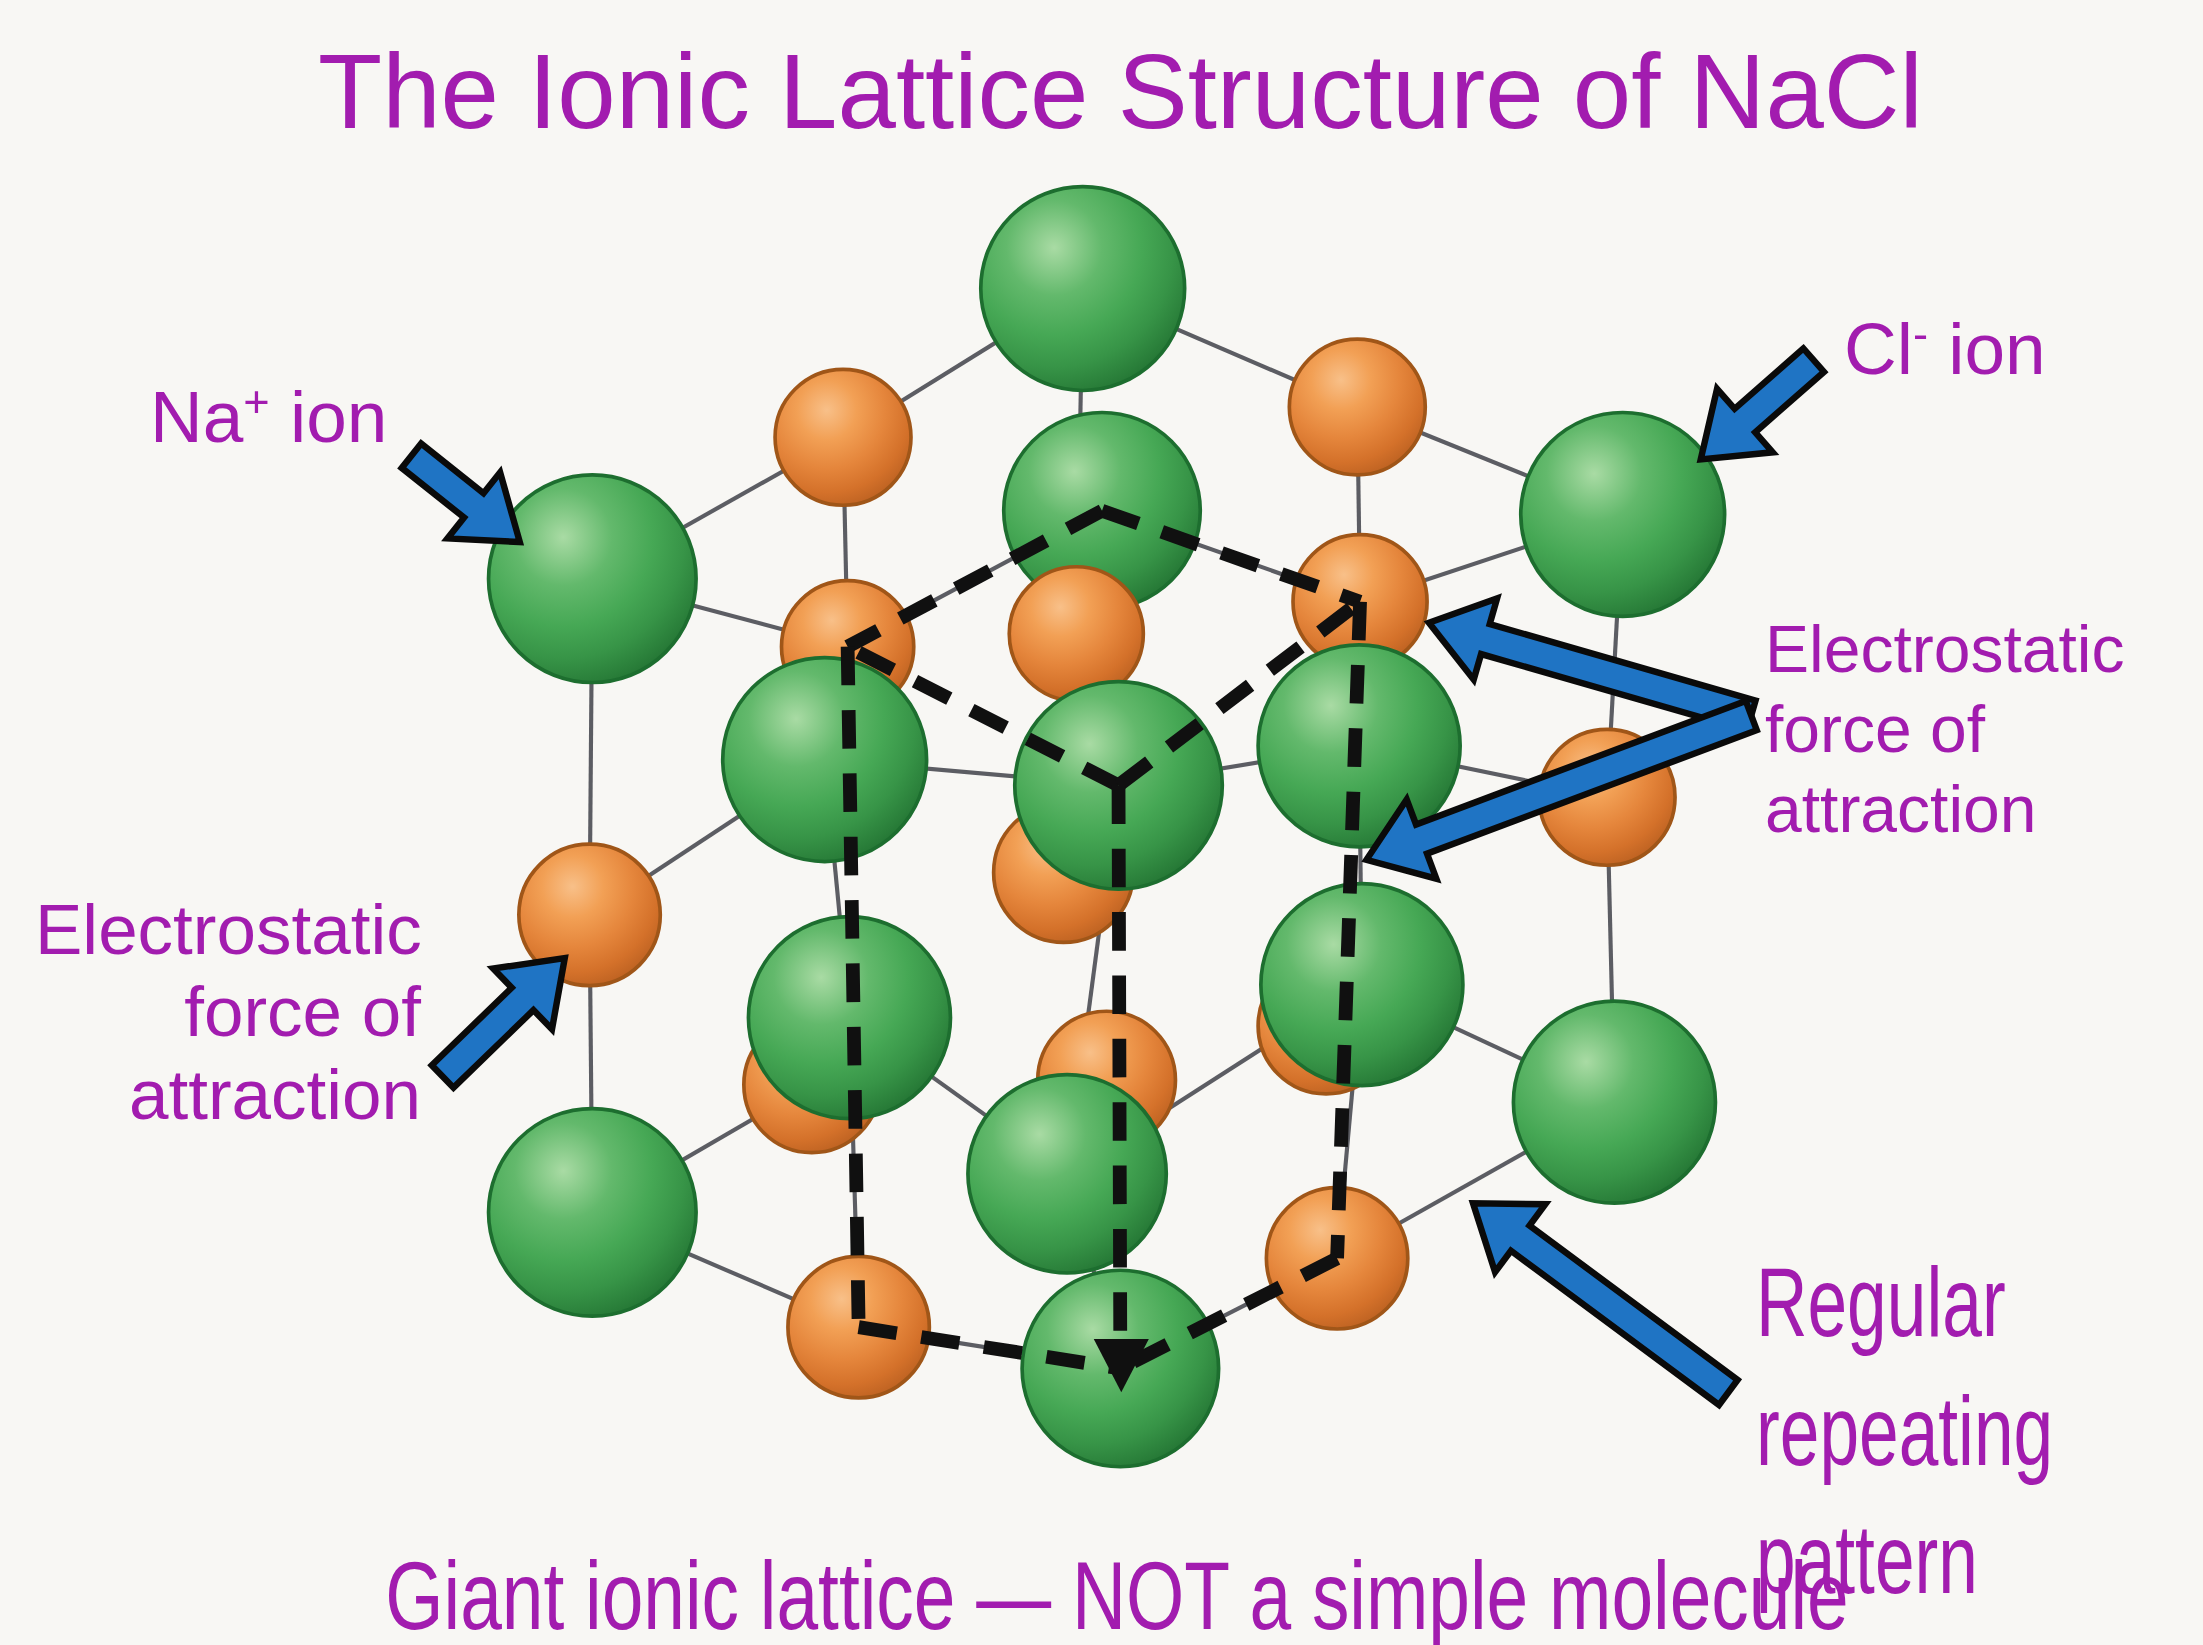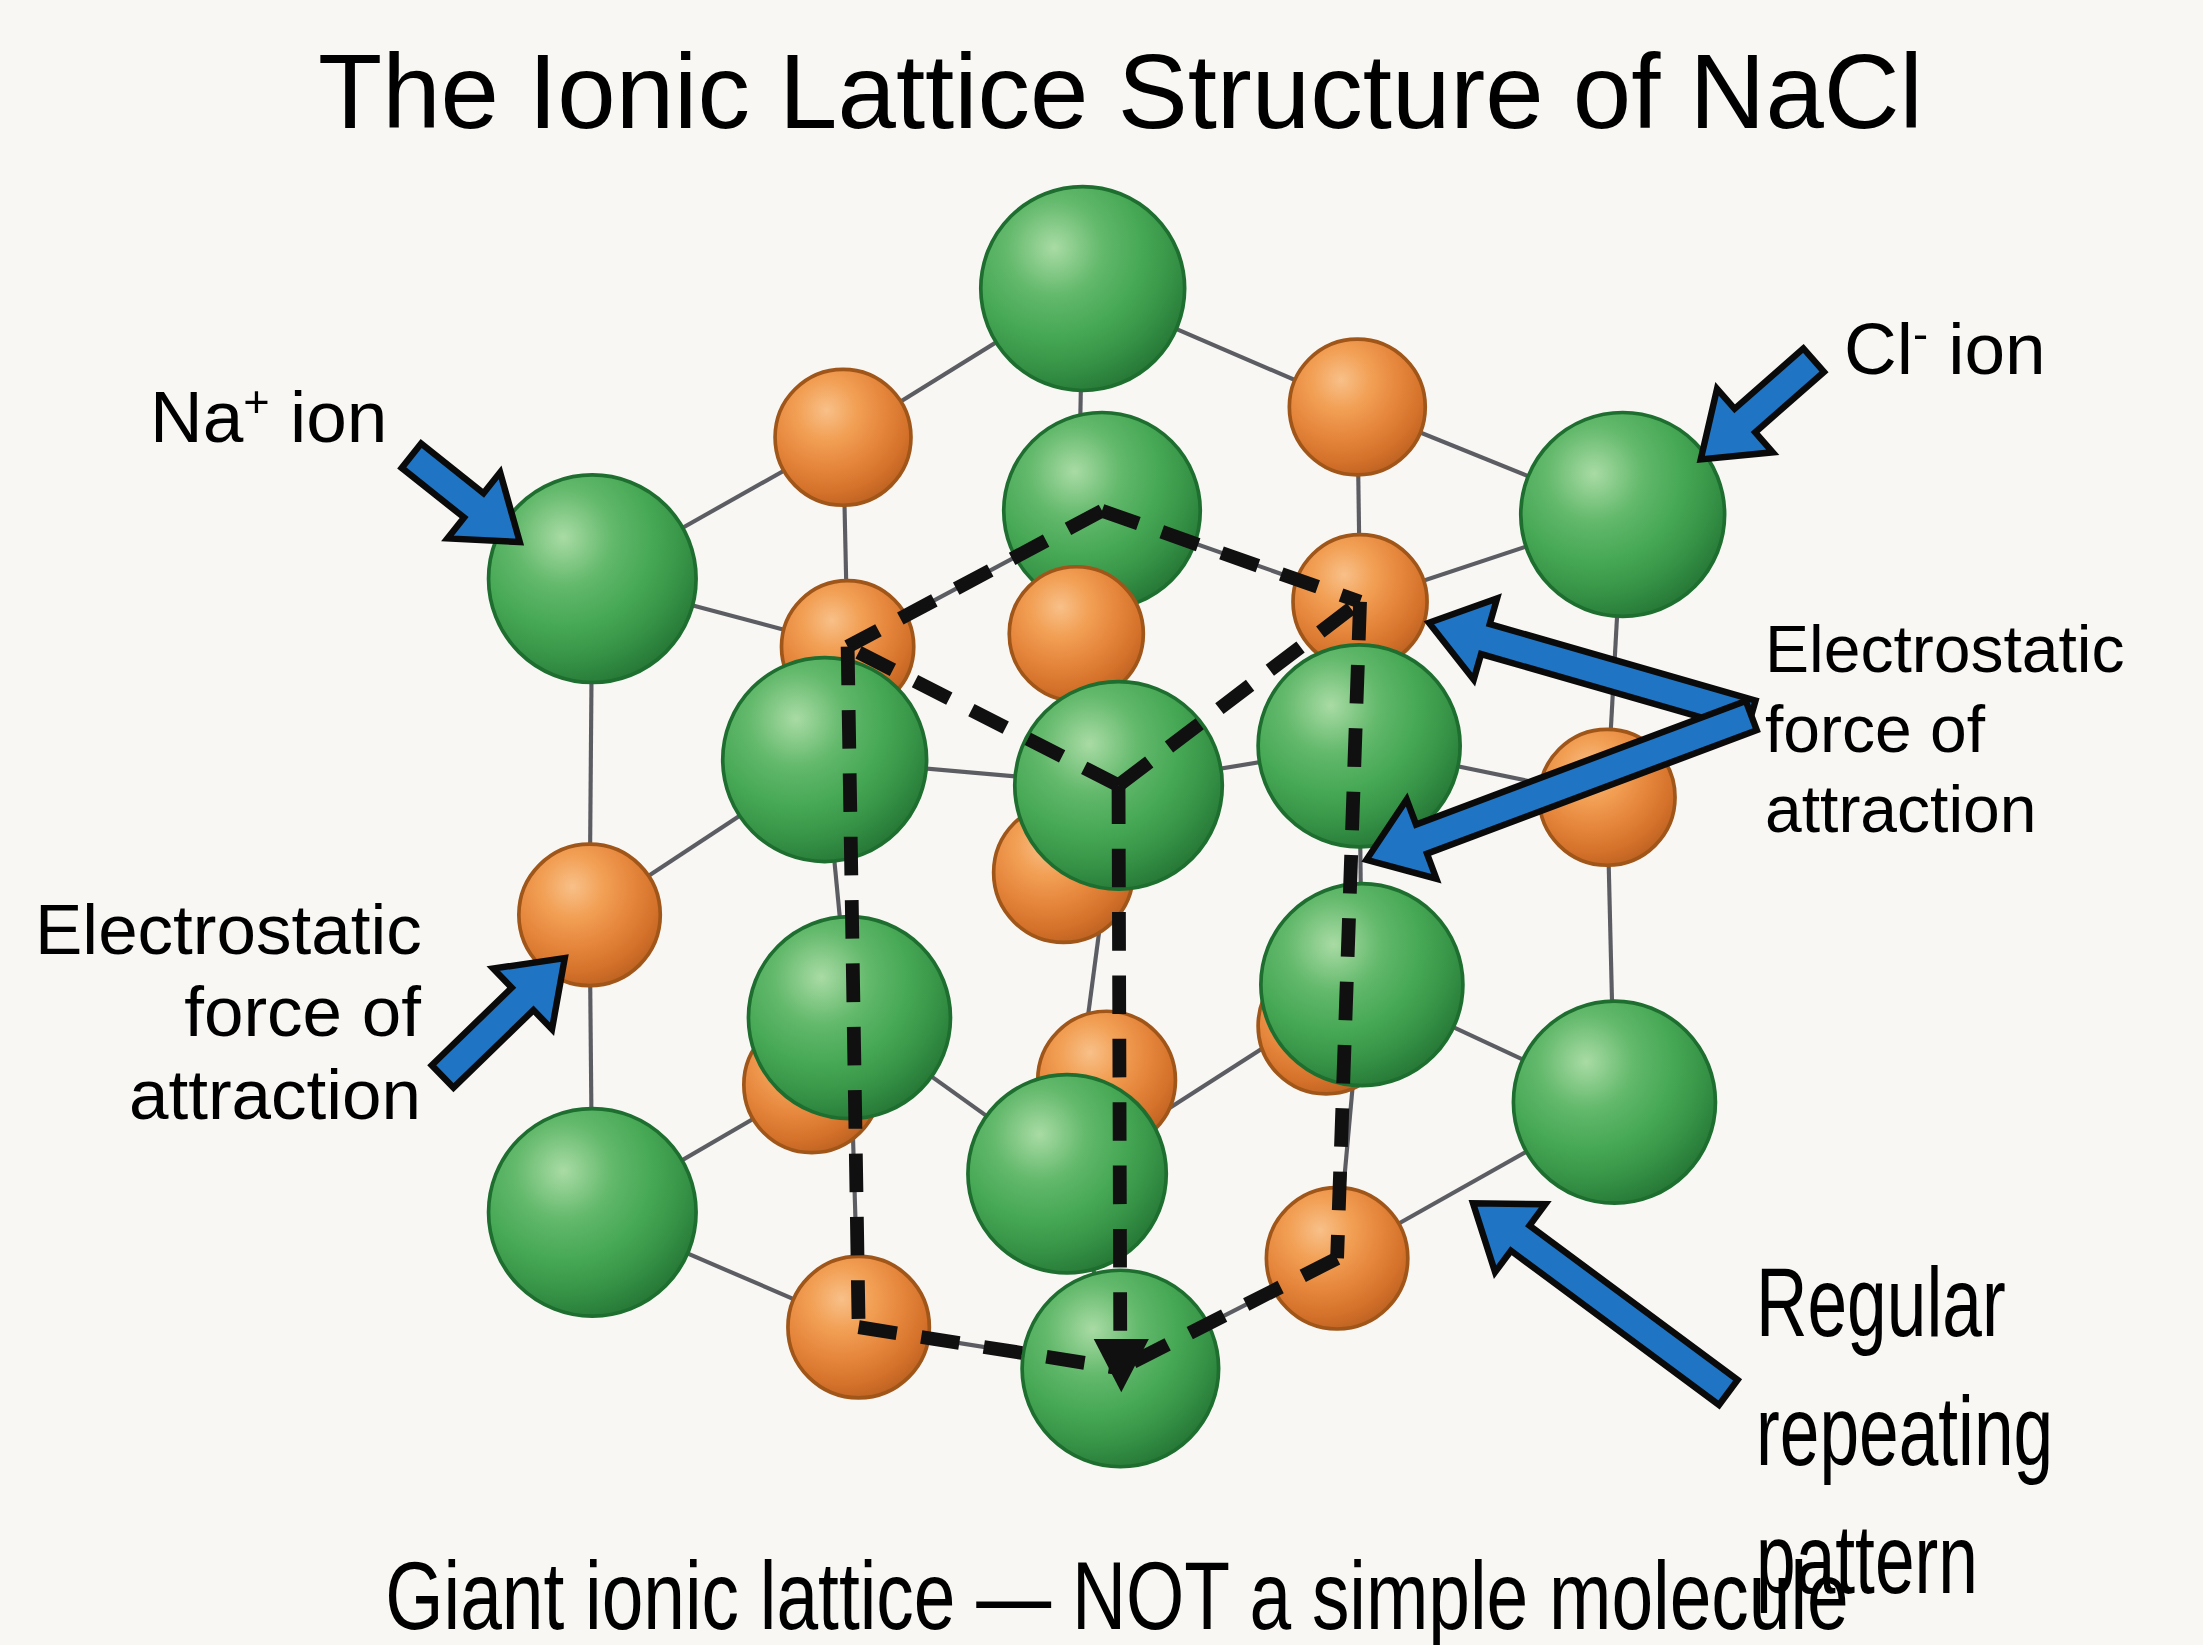--- a/index.html
+++ b/index.html
@@ -1,17 +1,17 @@
 <!DOCTYPE html>
 <html style="font-size:14.7px"><head>
 <meta charset="utf-8">
 <style>
   html,body{margin:0;padding:0;background:#e9e8e6;}
   .page{position:relative;width:2204px;height:1646px;background:#f8f7f4;overflow:hidden;
-        font-family:"Liberation Sans", sans-serif;color:#000000;}
+        font-family:"Liberation Sans", sans-serif;color:#a21caf;}
   #scene{position:absolute;left:0;top:0;width:2204px;height:1646px;}
   .title{position:absolute;left:37px;top:37px;width:2167px;text-align:center;
          font-size:105px;line-height:1.05;white-space:nowrap;}
   .lbl{position:absolute;white-space:nowrap;}
   .lbl .line{display:block;}
   sup{font-size:0.62em;vertical-align:super;line-height:0;}
   .na-label{left:150px;top:375px;font-size:73px;}
   .cl-label{left:1844px;top:307px;font-size:73px;}
   .left-force{left:35px;top:889px;width:386px;text-align:right;font-size:71px;line-height:1.16;}
   .right-force{left:1765px;top:610px;font-size:66px;line-height:1.21;}

